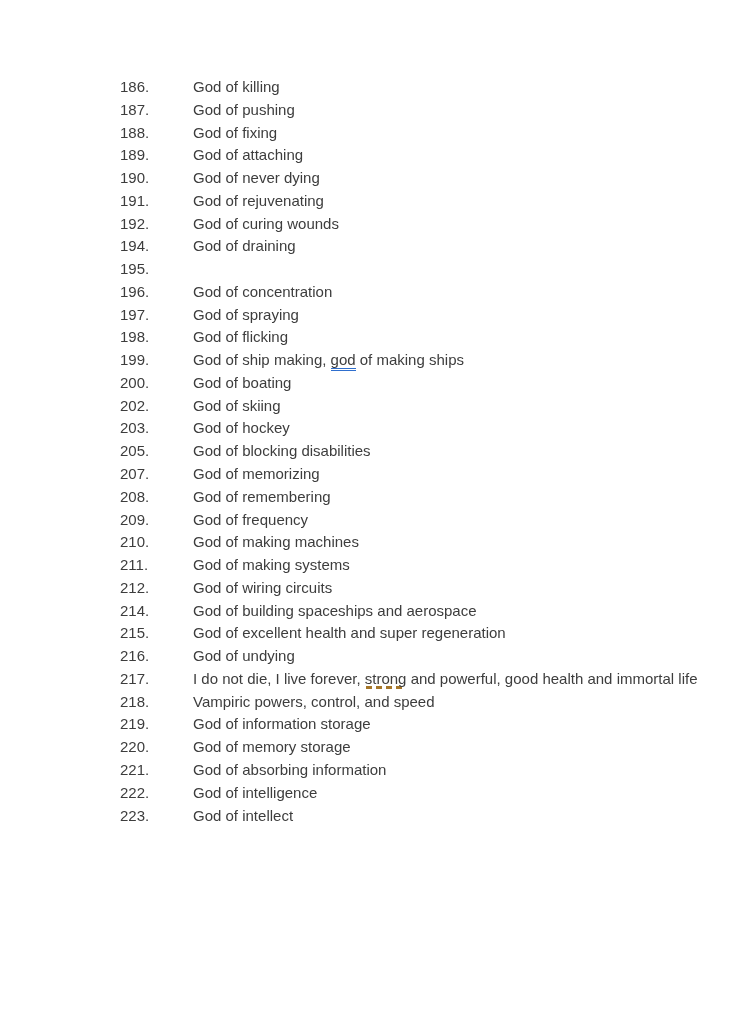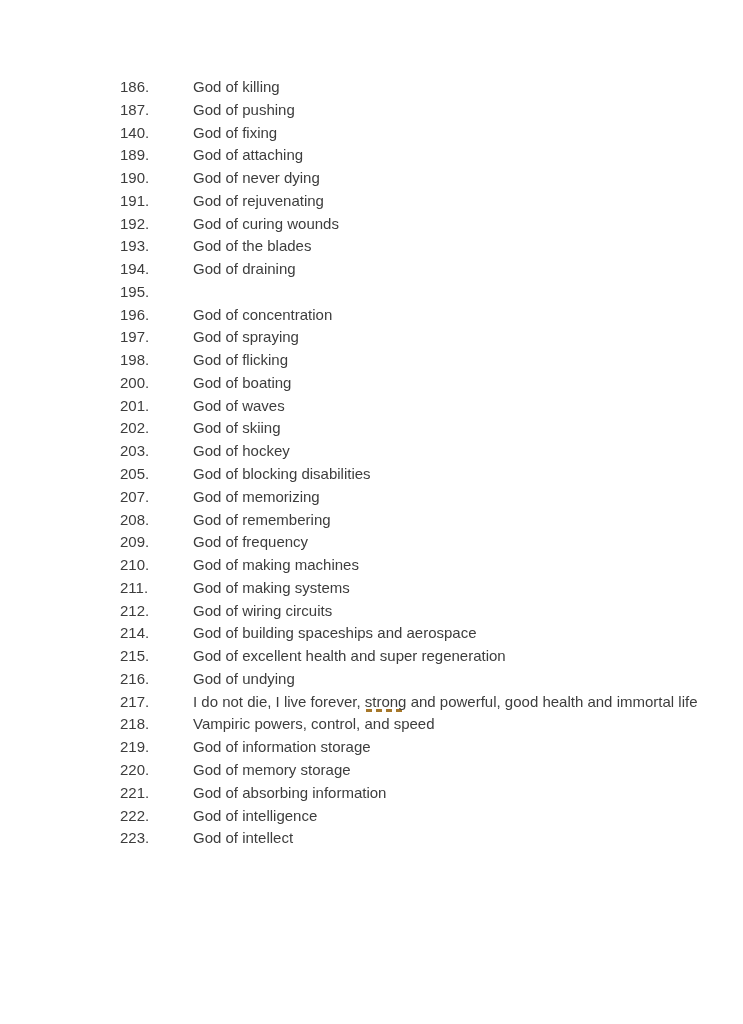--- a/index.html
+++ b/index.html
@@ -56,42 +56,38 @@
   <div class="list" id="numbered-list">
       <div class="row">
         <span class="num">186.</span>
         <span class="txt"><span>God of killing</span></span>
       </div>
       <div class="row">
         <span class="num">187.</span>
         <span class="txt"><span>God of pushing</span></span>
       </div>
       <div class="row">
-        <span class="num">140.</span>
+        <span class="num">188.</span>
         <span class="txt"><span>God of fixing</span></span>
       </div>
       <div class="row">
         <span class="num">189.</span>
         <span class="txt"><span>God of attaching</span></span>
       </div>
       <div class="row">
         <span class="num">190.</span>
         <span class="txt"><span>God of never dying</span></span>
       </div>
       <div class="row">
         <span class="num">191.</span>
         <span class="txt"><span>God of rejuvenating</span></span>
       </div>
       <div class="row">
         <span class="num">192.</span>
         <span class="txt"><span>God of curing wounds</span></span>
-      </div>
-      <div class="row">
-        <span class="num">193.</span>
-        <span class="txt"><span>God of the blades</span></span>
       </div>
       <div class="row">
         <span class="num">194.</span>
         <span class="txt"><span>God of draining</span></span>
       </div>
       <div class="row">
         <span class="num">195.</span>
       </div>
       <div class="row">
         <span class="num">196.</span>
@@ -99,26 +95,26 @@
       </div>
       <div class="row">
         <span class="num">197.</span>
         <span class="txt"><span>God of spraying</span></span>
       </div>
       <div class="row">
         <span class="num">198.</span>
         <span class="txt"><span>God of flicking</span></span>
       </div>
       <div class="row">
+        <span class="num">199.</span>
+        <span class="txt"><span>God of ship making, </span><span class="mark-grammar">god</span><span> of making ships</span></span>
+      </div>
+      <div class="row">
         <span class="num">200.</span>
         <span class="txt"><span>God of boating</span></span>
-      </div>
-      <div class="row">
-        <span class="num">201.</span>
-        <span class="txt"><span>God of waves</span></span>
       </div>
       <div class="row">
         <span class="num">202.</span>
         <span class="txt"><span>God of skiing</span></span>
       </div>
       <div class="row">
         <span class="num">203.</span>
         <span class="txt"><span>God of hockey</span></span>
       </div>
       <div class="row">

